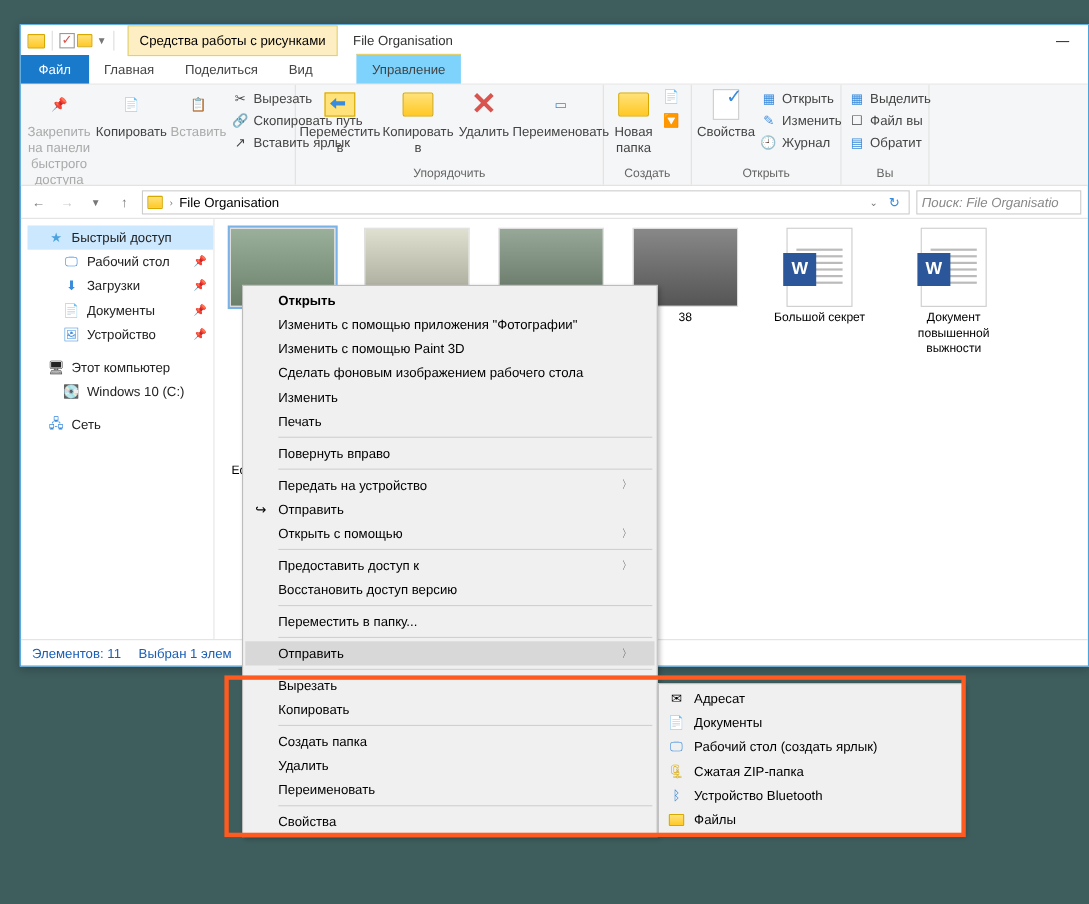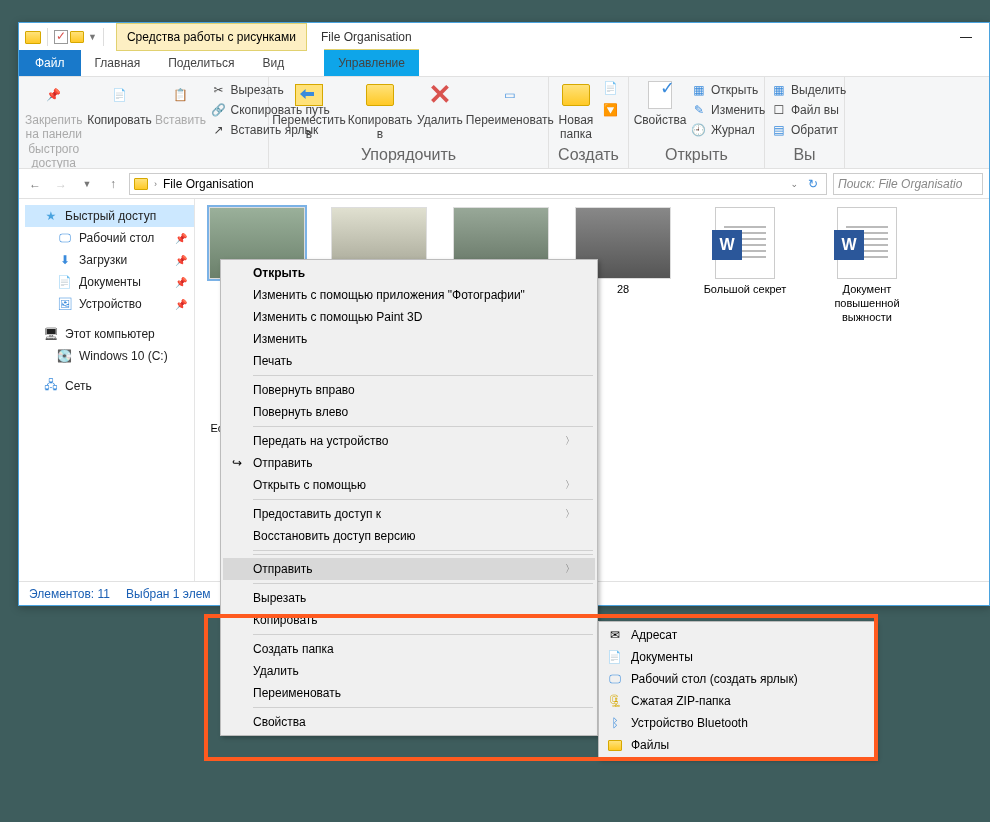--- a/index.html
+++ b/index.html
@@ -11,25 +11,25 @@
 .qatsep{width:1px;height:18px;background:#ddd;margin:0 4px;}
 .titlebar .chk{width:14px;height:14px;border:1px solid #999;background:#fff;display:inline-block;position:relative;}
 .titlebar .chk::after{content:"✓";position:absolute;top:-2px;left:1px;color:#d9534f;font-size:12px;}
 .contextzone{background:#fdefc3;border:1px solid #e1d170;height:28px;display:flex;align-items:center;padding:0 10px;margin-left:2px;margin-top:-1px;}
 .titletxt{margin-left:14px;color:#333;}
 .winbtns{margin-left:auto;display:flex;}
 .winbtn{width:46px;height:28px;display:flex;align-items:center;justify-content:center;}
 .tabs{height:26px;display:flex;align-items:flex-end;background:#fff;border-bottom:1px solid #e1e1e1;}
 .filetab{background:#1979ca;color:#fff;padding:6px 16px;font-size:12px;}
 .tab{padding:6px 14px;color:#444;}
-.tab.contextual{background:#0ea5e9;border-top:1px solid #e1d170;}
+.tab.contextual{background:#7dd3fc;border-top:1px solid #e1d170;}
 .ribbon{height:92px;background:#f5f6f7;border-bottom:1px solid #e1e1e1;display:flex;overflow:hidden;}
 .rgroup{border-right:1px solid #e1e1e1;padding:2px 6px 0 6px;display:flex;flex-direction:column;height:100%;}
 .rgroup .row{display:flex;align-items:flex-start;gap:6px;}
-.rgroup .lbl{text-align:center;font-size:16px;color:#666;margin-top:auto;padding:2px 0 4px;}
+.rgroup .lbl{text-align:center;font-size:11px;color:#666;margin-top:auto;padding:2px 0 4px;}
 .bigbtn{display:flex;flex-direction:column;align-items:center;width:60px;color:#444;text-align:center;font-size:11px;line-height:1.2;}
 .bigbtn .ico{width:32px;height:32px;margin-bottom:2px;display:flex;align-items:center;justify-content:center;}
 .bigbtn.disabled{color:#aaa;}
 .smallbtn{display:flex;align-items:center;gap:4px;font-size:11px;color:#444;padding:1px 0;white-space:nowrap;}
 .smallbtn .si{width:16px;height:16px;display:flex;align-items:center;justify-content:center;}
 .svgfolder{width:28px;height:22px;background:linear-gradient(#ffe27a,#ffc926);border:1px solid #d6a800;border-radius:2px;position:relative;}
 .redx{font-size:28px;color:#d9534f;font-weight:bold;}
 .blueback{width:28px;height:22px;background:#ffe27a;border:1px solid #d6a800;position:relative;}
 .blueback::after{content:"";position:absolute;left:4px;top:4px;width:14px;height:10px;background:#3a8bdc;clip-path:polygon(0 50%,40% 0,40% 30%,100% 30%,100% 70%,40% 70%,40% 100%);}
 .addrrow{height:30px;border-bottom:1px solid #e1e1e1;display:flex;align-items:center;padding:0 6px;gap:6px;}
@@ -275,21 +275,21 @@
           <span class="fname">1</span>
         </div>
       <div class="file">
           <div class="thumb" style="background:linear-gradient(#e0e0d0,#a0a090)"></div>
         </div>
       <div class="file">
           <div class="thumb" style="background:linear-gradient(#98a898,#607060)"></div>
         </div>
       <div class="file">
           <div class="thumb" style="background:linear-gradient(#888,#555)"></div>
-          <span class="fname">28</span>
+          <span class="fname">38</span>
         </div>
       <div class="file">
           <div class="wordico"></div>
           <span class="fname">Большой секрет</span>
         </div>
       <div class="file">
           <div class="wordico"></div>
           <span class="fname">Документ повышенной выжности</span>
         </div>
       <div class="file">
@@ -318,31 +318,31 @@
   <div class="ctxitem">
       <b>Открыть</b>
     </div>
   <div class="ctxitem">
       <span>Изменить с помощью приложения "Фотографии"</span>
     </div>
   <div class="ctxitem">
       <span>Изменить с помощью Paint 3D</span>
     </div>
   <div class="ctxitem">
+      <span>Сделать фоновым изображением рабочего стола</span>
+    </div>
+  <div class="ctxitem">
       <span>Изменить</span>
     </div>
   <div class="ctxitem">
       <span>Печать</span>
     </div>
   <div class="ctxsep"></div>
   <div class="ctxitem">
       <span>Повернуть вправо</span>
-    </div>
-  <div class="ctxitem">
-      <span>Повернуть влево</span>
     </div>
   <div class="ctxsep"></div>
   <div class="ctxitem">
       <span>Передать на устройство</span>
       <span class="arrow">〉</span>
     </div>
   <div class="ctxitem">
       <span class="cicon">↪</span>
       <span>Отправить</span>
     </div>
@@ -352,20 +352,23 @@
     </div>
   <div class="ctxsep"></div>
   <div class="ctxitem">
       <span>Предоставить доступ к</span>
       <span class="arrow">〉</span>
     </div>
   <div class="ctxitem">
       <span>Восстановить доступ версию</span>
     </div>
   <div class="ctxsep"></div>
+  <div class="ctxitem">
+      <span>Переместить в папку...</span>
+    </div>
   <div class="ctxsep"></div>
   <div class="ctxitem hover">
       <span>Отправить</span>
       <span class="arrow">〉</span>
     </div>
   <div class="ctxsep"></div>
   <div class="ctxitem">
       <span>Вырезать</span>
     </div>
   <div class="ctxitem">

